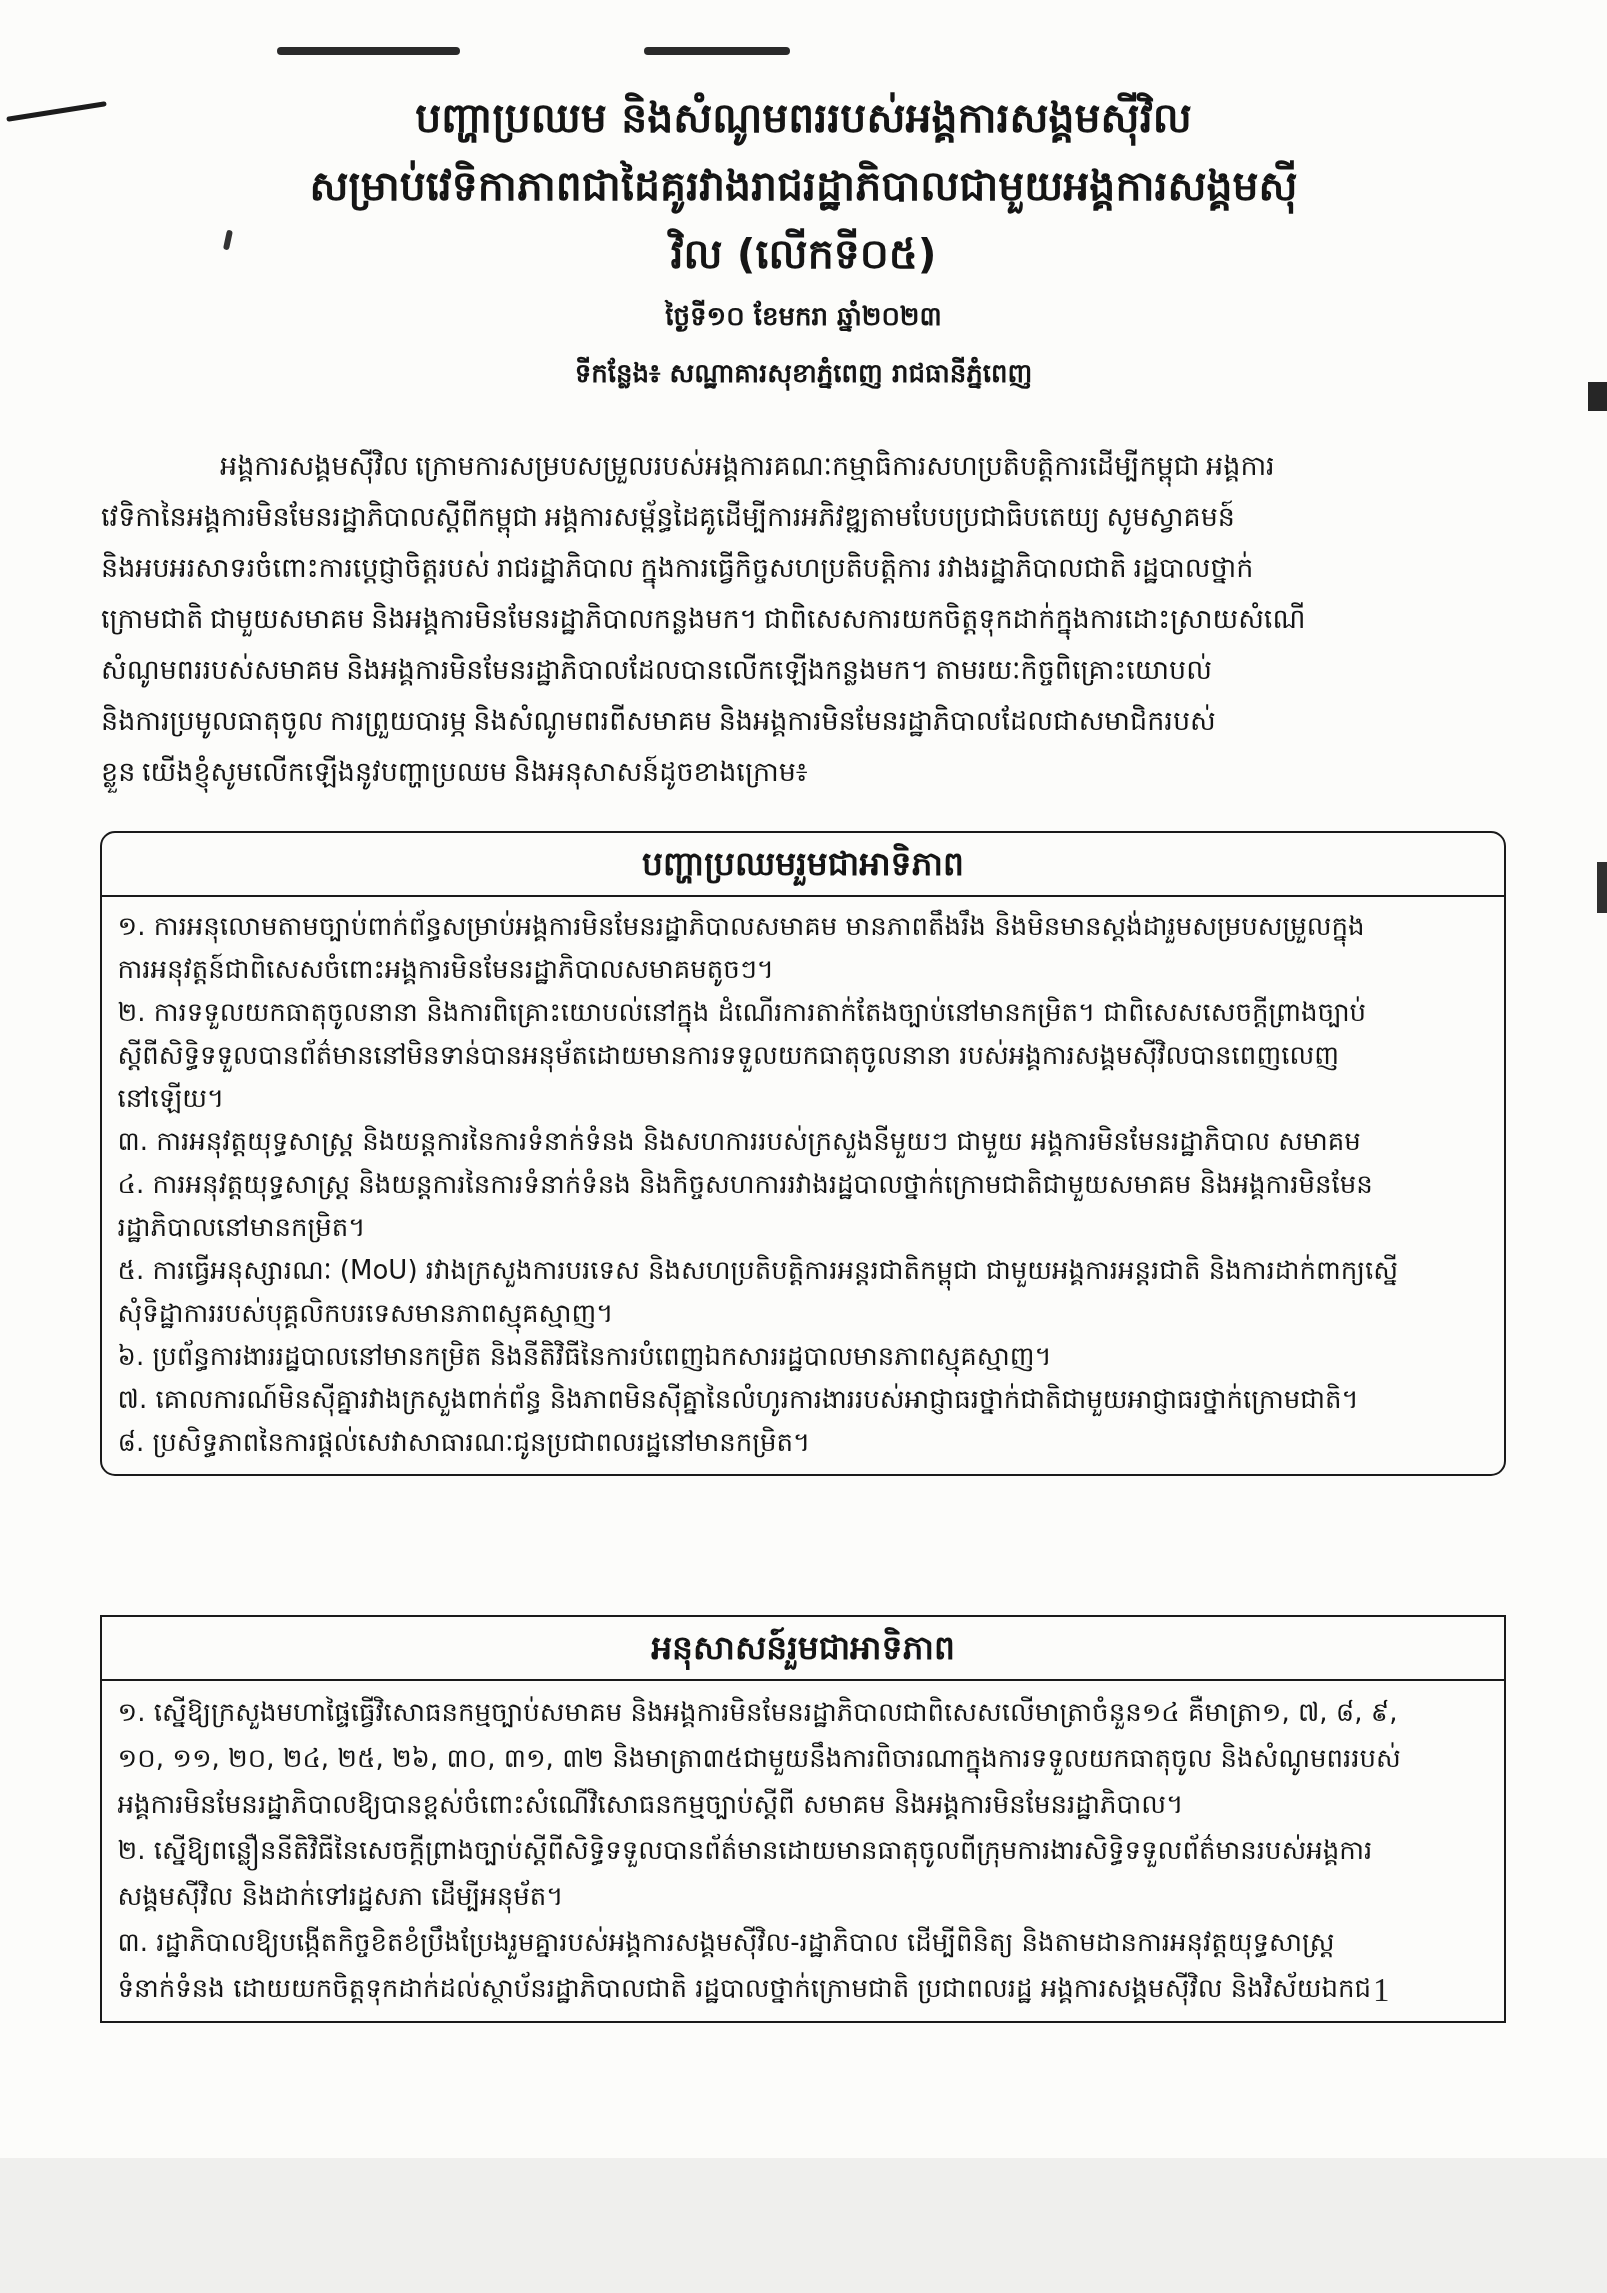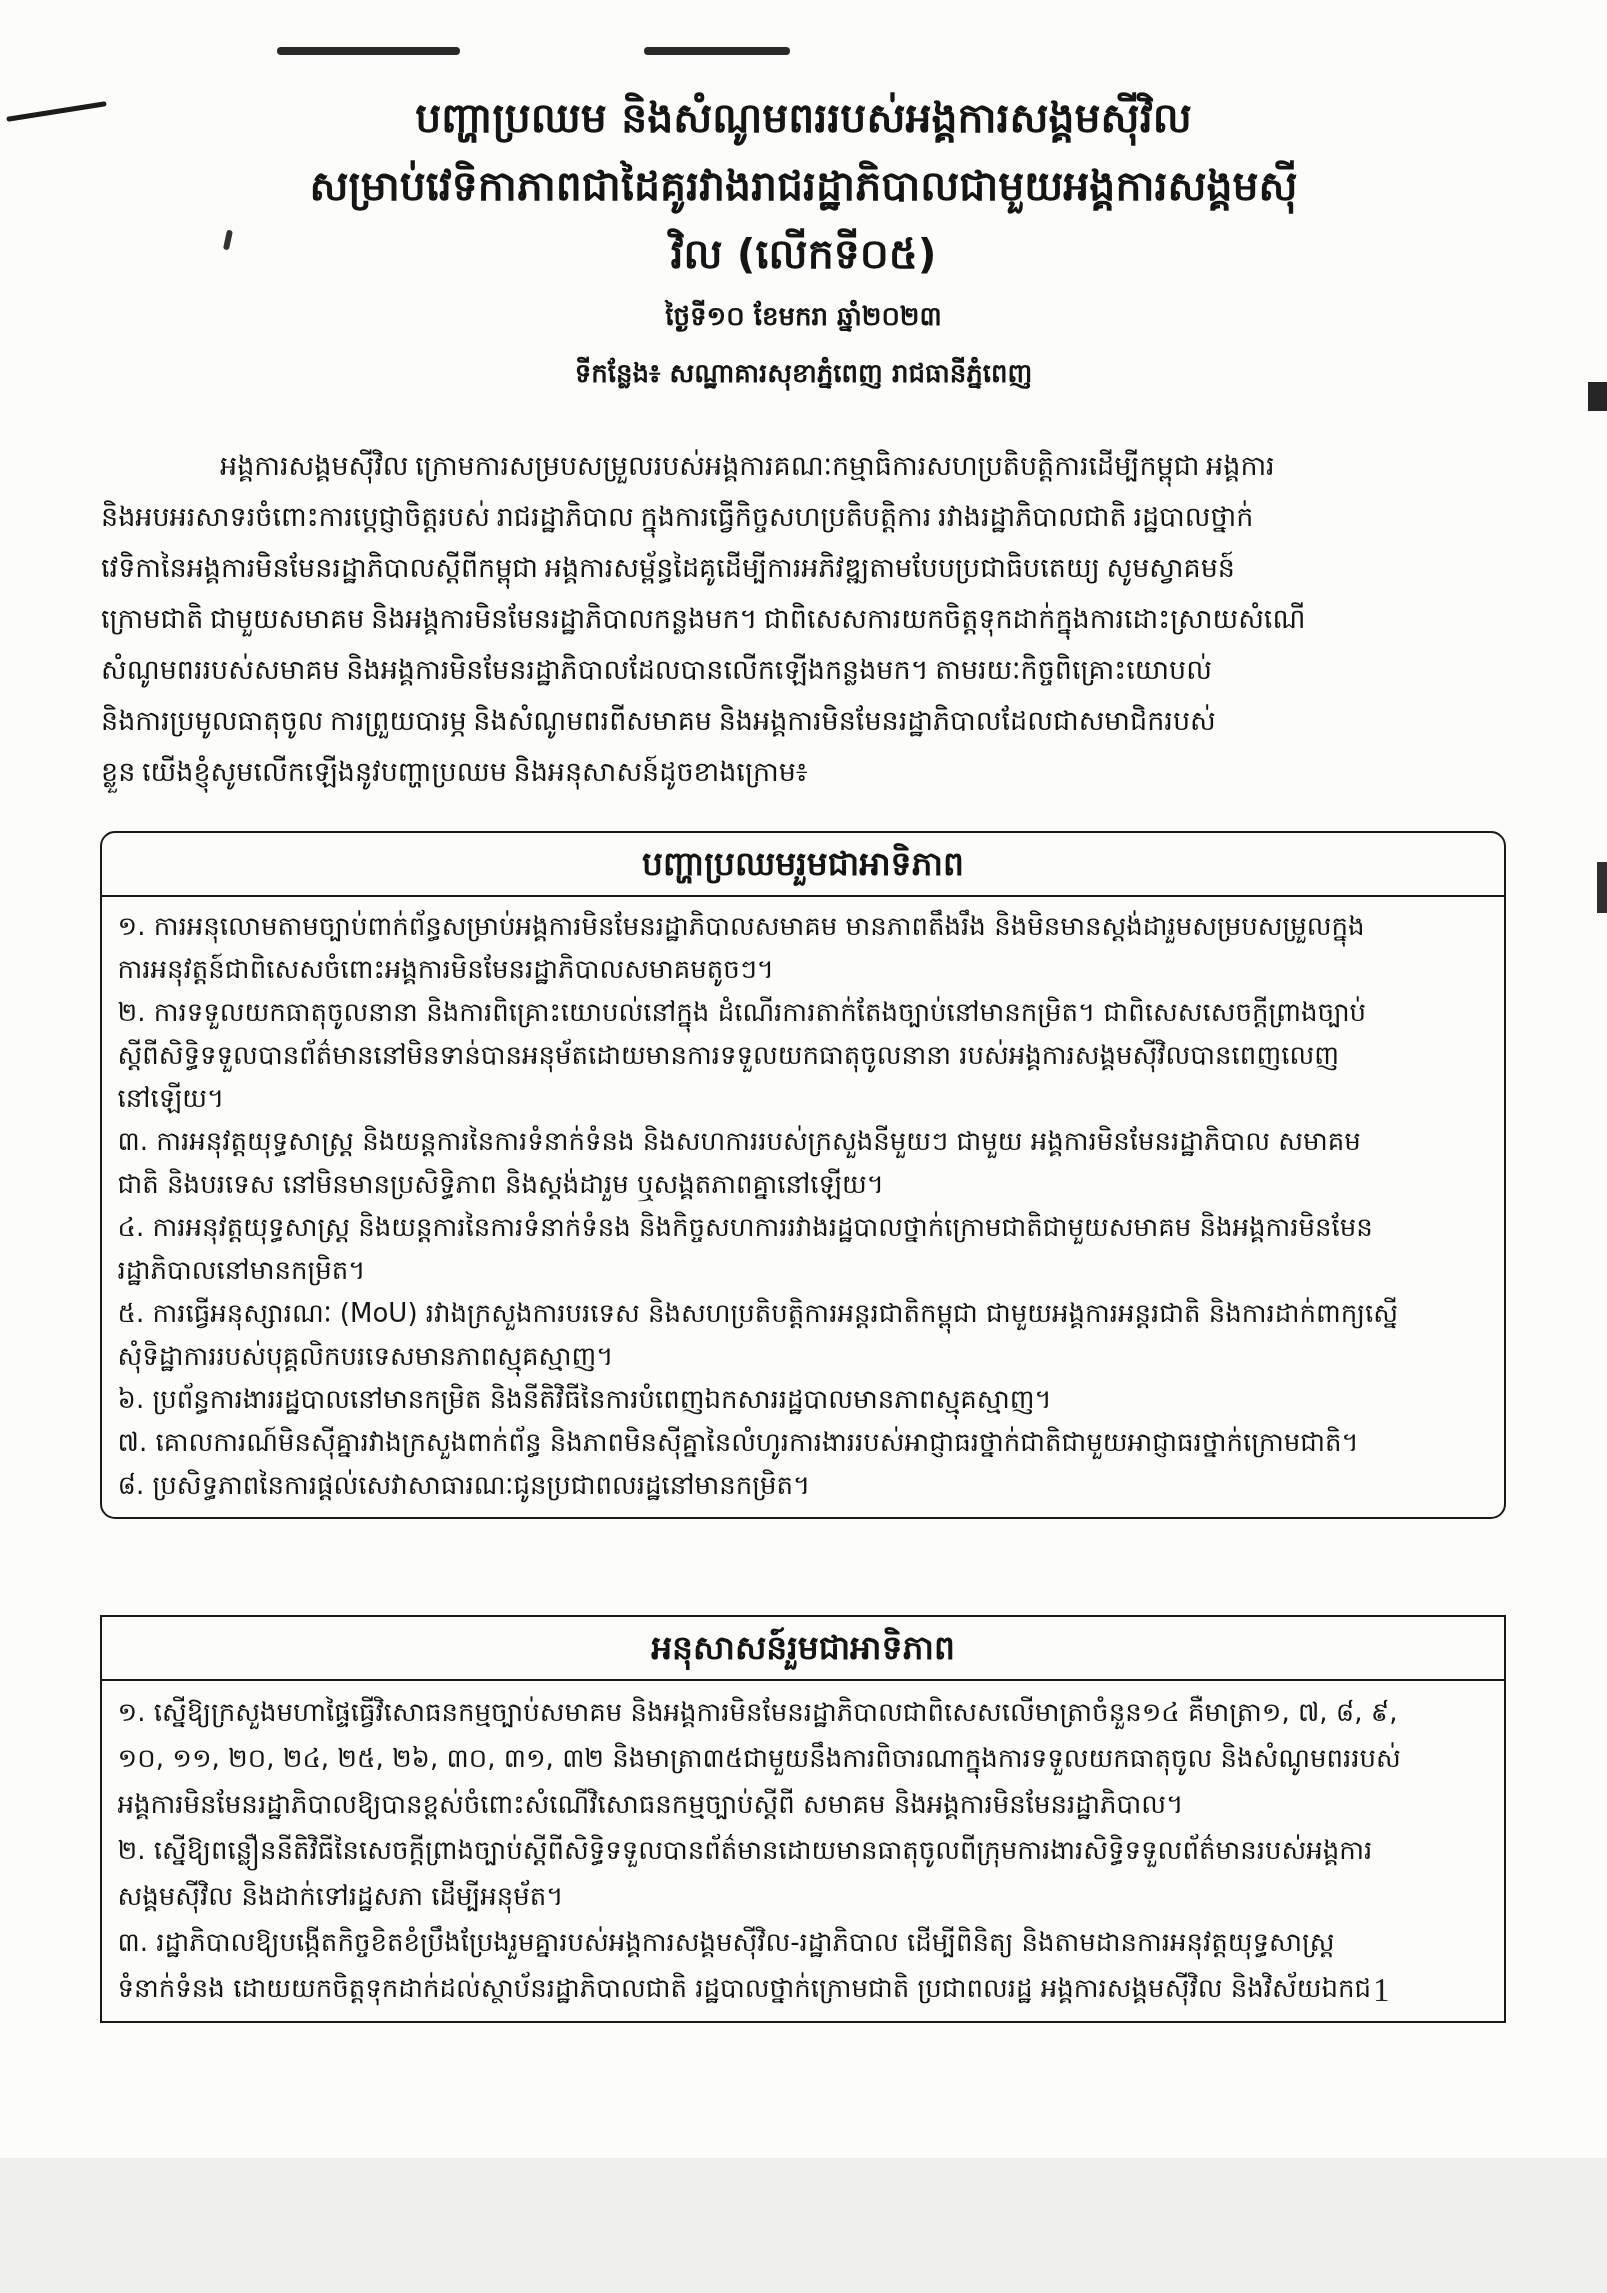--- a/index.html
+++ b/index.html
@@ -164,38 +164,37 @@
   <div class="title-block">
     <div class="line title-main">បញ្ហាប្រឈម និងសំណូមពររបស់អង្គការសង្គមស៊ីវិល</div>
     <div class="line title-main">សម្រាប់វេទិកាភាពជាដៃគូរវាងរាជរដ្ឋាភិបាលជាមួយអង្គការសង្គមស៊ី</div>
     <div class="line title-main">វិល (លើកទី០៥)</div>
     <div class="line title-sub">ថ្ងៃទី១០ ខែមករា ឆ្នាំ២០២៣</div>
     <div class="line title-sub">ទីកន្លែង៖ សណ្ឋាគារសុខាភ្នំពេញ រាជធានីភ្នំពេញ</div>
   </div>
 
   <div class="intro">
     <div class="line indent">អង្គការសង្គមស៊ីវិល ក្រោមការសម្របសម្រួលរបស់អង្គការគណៈកម្មាធិការសហប្រតិបត្តិការដើម្បីកម្ពុជា អង្គការ</div>
+    <div class="line">វេទិកានៃអង្គការមិនមែនរដ្ឋាភិបាលស្ដីពីកម្ពុជា អង្គការសម្ព័ន្ធដៃគូដើម្បីការអភិវឌ្ឍតាមបែបប្រជាធិបតេយ្យ សូមស្វាគមន៍</div>
     <div class="line">និងអបអរសាទរចំពោះការប្ដេជ្ញាចិត្តរបស់ រាជរដ្ឋាភិបាល ក្នុងការធ្វើកិច្ចសហប្រតិបត្តិការ រវាងរដ្ឋាភិបាលជាតិ រដ្ឋបាលថ្នាក់</div>
-    <div class="line">វេទិកានៃអង្គការមិនមែនរដ្ឋាភិបាលស្ដីពីកម្ពុជា អង្គការសម្ព័ន្ធដៃគូដើម្បីការអភិវឌ្ឍតាមបែបប្រជាធិបតេយ្យ សូមស្វាគមន៍</div>
     <div class="line">ក្រោមជាតិ ជាមួយសមាគម និងអង្គការមិនមែនរដ្ឋាភិបាលកន្លងមក។ ជាពិសេសការយកចិត្តទុកដាក់ក្នុងការដោះស្រាយសំណើ</div>
     <div class="line">សំណូមពររបស់សមាគម និងអង្គការមិនមែនរដ្ឋាភិបាលដែលបានលើកឡើងកន្លងមក។ តាមរយៈកិច្ចពិគ្រោះយោបល់</div>
     <div class="line">និងការប្រមូលធាតុចូល ការព្រួយបារម្ភ និងសំណូមពរពីសមាគម និងអង្គការមិនមែនរដ្ឋាភិបាលដែលជាសមាជិករបស់</div>
     <div class="line">ខ្លួន យើងខ្ញុំសូមលើកឡើងនូវបញ្ហាប្រឈម និងអនុសាសន៍ដូចខាងក្រោម៖</div>
   </div>
 
   <div class="box box-challenges">
     <div class="box-header">បញ្ហាប្រឈមរួមជាអាទិភាព</div>
     <div class="box-body">
       <div class="line">១. ការអនុលោមតាមច្បាប់ពាក់ព័ន្ធសម្រាប់អង្គការមិនមែនរដ្ឋាភិបាលសមាគម មានភាពតឹងរឹង និងមិនមានស្ដង់ដារួមសម្របសម្រួលក្នុង</div>
       <div class="line">ការអនុវត្តន៍ជាពិសេសចំពោះអង្គការមិនមែនរដ្ឋាភិបាលសមាគមតូចៗ។</div>
       <div class="line">២. ការទទួលយកធាតុចូលនានា និងការពិគ្រោះយោបល់នៅក្នុង ដំណើរការតាក់តែងច្បាប់នៅមានកម្រិត។ ជាពិសេសសេចក្ដីព្រាងច្បាប់</div>
       <div class="line">ស្ដីពីសិទ្ធិទទួលបានព័ត៌មាននៅមិនទាន់បានអនុម័តដោយមានការទទួលយកធាតុចូលនានា របស់អង្គការសង្គមស៊ីវិលបានពេញលេញ</div>
       <div class="line">នៅឡើយ។</div>
       <div class="line">៣. ការអនុវត្តយុទ្ធសាស្ត្រ និងយន្តការនៃការទំនាក់ទំនង និងសហការរបស់ក្រសួងនីមួយៗ ជាមួយ អង្គការមិនមែនរដ្ឋាភិបាល សមាគម</div>
-      <div class="line">ជាតិ និងបរទេស នៅមិនមានប្រសិទ្ធិភាព និងស្ដង់ដារួម ឬសង្គតភាពគ្នានៅឡើយ។</div>
       <div class="line">៤. ការអនុវត្តយុទ្ធសាស្ត្រ និងយន្តការនៃការទំនាក់ទំនង និងកិច្ចសហការរវាងរដ្ឋបាលថ្នាក់ក្រោមជាតិជាមួយសមាគម និងអង្គការមិនមែន</div>
       <div class="line">រដ្ឋាភិបាលនៅមានកម្រិត។</div>
       <div class="line">៥. ការធ្វើអនុស្សារណៈ (MoU) រវាងក្រសួងការបរទេស និងសហប្រតិបត្តិការអន្តរជាតិកម្ពុជា ជាមួយអង្គការអន្តរជាតិ និងការដាក់ពាក្យស្នើ</div>
       <div class="line">សុំទិដ្ឋាការរបស់បុគ្គលិកបរទេសមានភាពស្មុគស្មាញ។</div>
       <div class="line">៦. ប្រព័ន្ធការងាររដ្ឋបាលនៅមានកម្រិត និងនីតិវិធីនៃការបំពេញឯកសាររដ្ឋបាលមានភាពស្មុគស្មាញ។</div>
       <div class="line">៧. គោលការណ៍មិនស៊ីគ្នារវាងក្រសួងពាក់ព័ន្ធ និងភាពមិនស៊ីគ្នានៃលំហូរការងាររបស់អាជ្ញាធរថ្នាក់ជាតិជាមួយអាជ្ញាធរថ្នាក់ក្រោមជាតិ។</div>
       <div class="line">៨. ប្រសិទ្ធភាពនៃការផ្ដល់សេវាសាធារណៈជូនប្រជាពលរដ្ឋនៅមានកម្រិត។</div>
     </div>
   </div>
 

